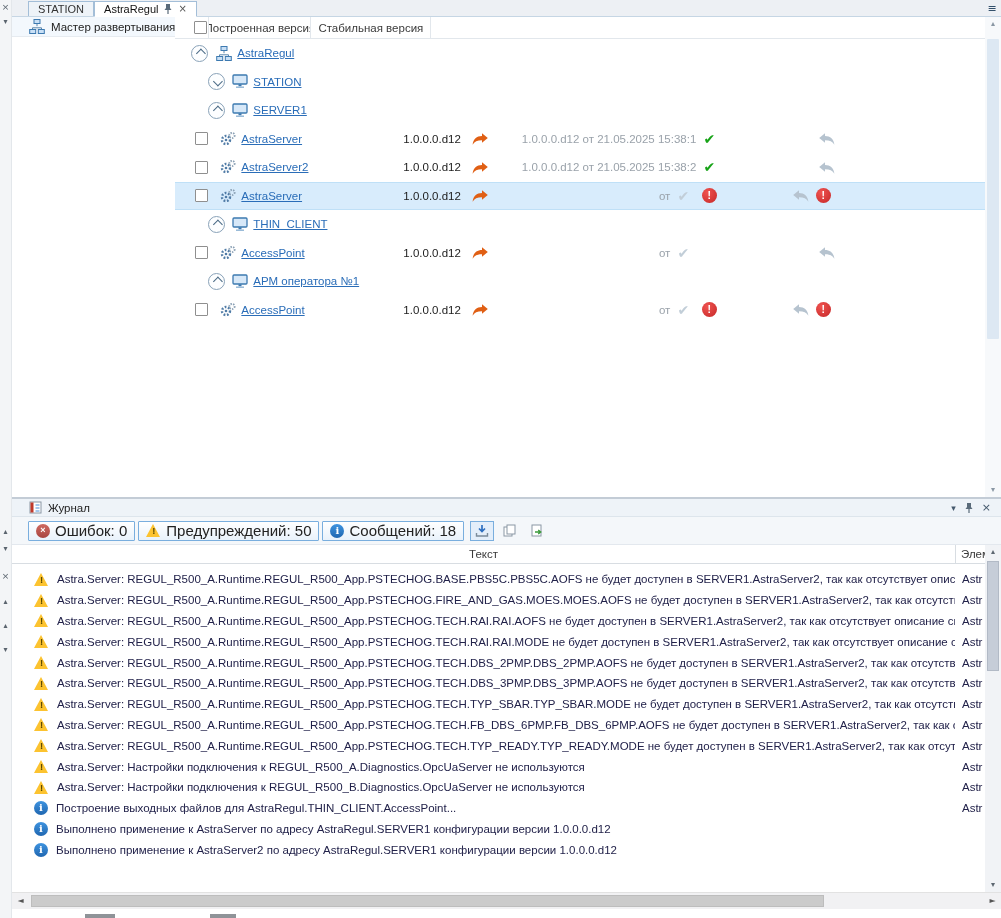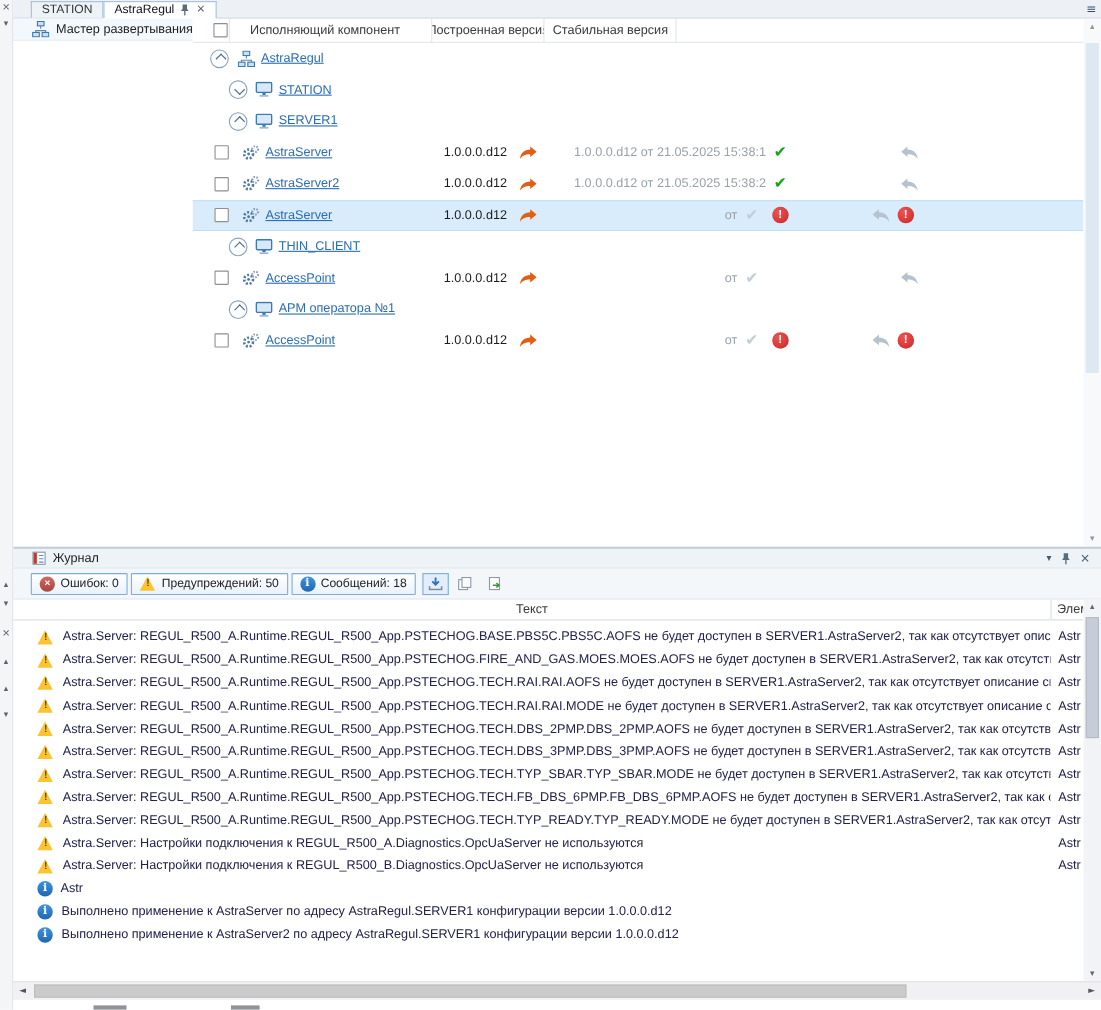--- a/index.html
+++ b/index.html
@@ -67,21 +67,21 @@
   .vscroll .track { flex:1; width:100%; position:relative; cursor:pointer; }
   .vscroll .thumb { position:absolute; left:2px; right:2px; border-radius:1px; cursor:pointer; }
   .deploy .thumb { top:8px; height:300px; background:#dde8f3; }
 
   
   .journal { height:421px; flex:none; display:flex; flex-direction:column; border-top:2px solid #c3ccd6; background:#fff; }
   .j-titlebar { height:18px; flex:none; display:flex; align-items:center; gap:6px; padding-left:16px; background:#eef3f8; border-bottom:1px solid #dde5ec; color:#222; }
   .j-title-icons { margin-left:auto; display:flex; align-items:center; gap:8px; padding-right:10px; color:#44586c; }
   .j-title-icons .ti { font-size:9px; cursor:pointer; }
   .j-toolbar { height:28px; flex:none; display:flex; align-items:center; padding:0 16px; background:#f4f7fa; border-bottom:1px solid #e3e8ee; }
-  .filter-btn { display:flex; align-items:center; gap:5px; height:20px; padding:0 7px; margin-right:3px; border:1px solid #79aede; background:linear-gradient(#ffffff,#e9f2fb); font-size:11px; color:#222; border-radius:1px; cursor:pointer; white-space:nowrap; }
+  .filter-btn { display:flex; align-items:center; gap:5px; height:20px; padding:0 7px; margin-right:3px; border:1px solid #79aede; background:linear-gradient(#ffffff,#e9f2fb); font-size:15px; color:#222; border-radius:1px; cursor:pointer; white-space:nowrap; }
   .tb-btn { width:24px; height:20px; display:flex; align-items:center; justify-content:center; margin-left:3px; cursor:pointer; border:1px solid transparent; }
   .tb-btn.boxed { border:1px solid #79aede; background:#e3eefa; }
   .search { margin-left:auto; width:213px; height:19px; border:1px solid #9fb6ca; background:#fff; display:flex; align-items:center; }
   .search input { flex:1; min-width:0; border:none; outline:none; padding:0 6px; font-size:11px; color:#333; font-family:inherit; background:transparent; }
   .search input::placeholder { color:#8c9aa6; }
   .mag { width:22px; flex:none; display:flex; align-items:center; justify-content:center; cursor:pointer; }
 
   .j-body { flex:1; min-height:0; display:flex; }
   .j-table { flex:1; min-width:0; display:flex; flex-direction:column; overflow:hidden; }
   .j-head { height:19px; flex:none; display:flex; align-items:stretch; border-bottom:1px solid #d8dde2; }
@@ -212,21 +212,20 @@
         <span>Мастер развертывания</span>
       </div>
 
       <div class="deploy-body">
         <div class="tree-area">
 
           <div class="thead">
             <div class="th w-check">
                 <span class="checkbox"></span>
               </div>
-            <div class="th w-name">Исполняющий компонент</div>
             <div class="th w-built">Построенная версия</div>
             <div class="th w-stable">Стабильная версия</div>
             <div class="th w-rest"></div>
           </div>
 
           <div class="t-row">
             <span class="sp" style="width:16px"></span>
             <span class="expander">
                 <span class="chv up"></span>
               </span>
@@ -622,20 +621,21 @@
               </div>
 
               <div class="log-row">
                 <span class="log-icon warning-icon"></span>
                 <span class="log-text">Astra.Server: Настройки подключения к REGUL_R500_B.Diagnostics.OpcUaServer не используются</span>
                 <span class="log-elem">Astr</span>
               </div>
 
               <div class="log-row">
                 <span class="log-icon info-icon"></span>
+                <span class="log-text">Построение выходных файлов для AstraRegul.THIN_CLIENT.AccessPoint...</span>
                 <span class="log-elem">Astr</span>
               </div>
 
 
               <div class="log-row">
                 <span class="log-icon info-icon"></span>
                 <span class="log-text">Выполнено применение к AstraServer по адресу AstraRegul.SERVER1 конфигурации версии 1.0.0.0.d12</span>
                 <span class="log-elem"></span>
               </div>
 

